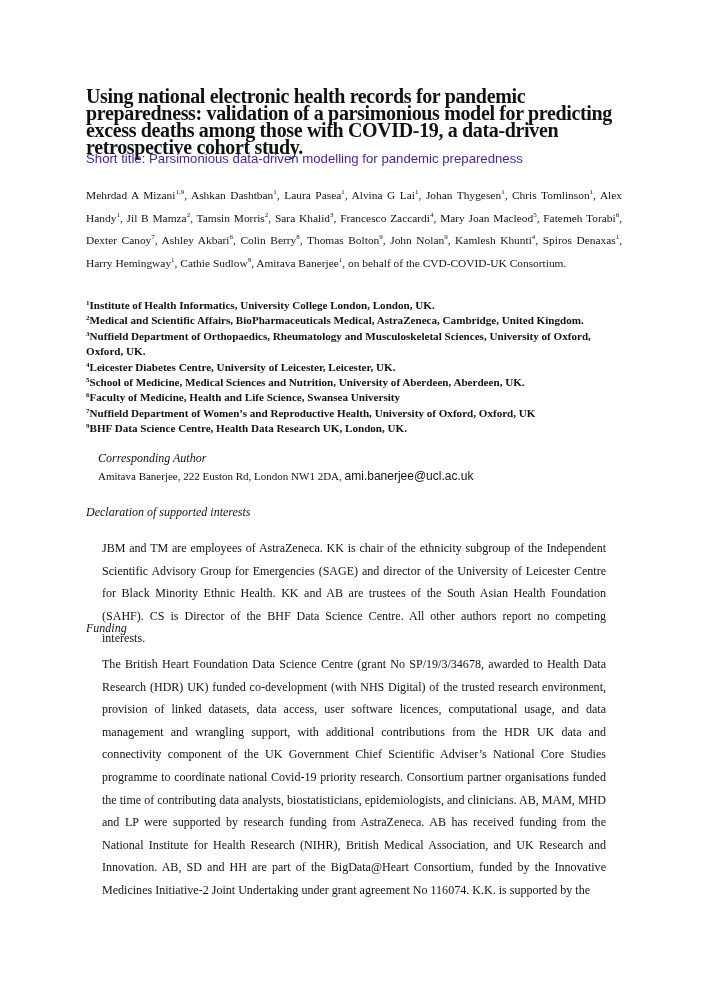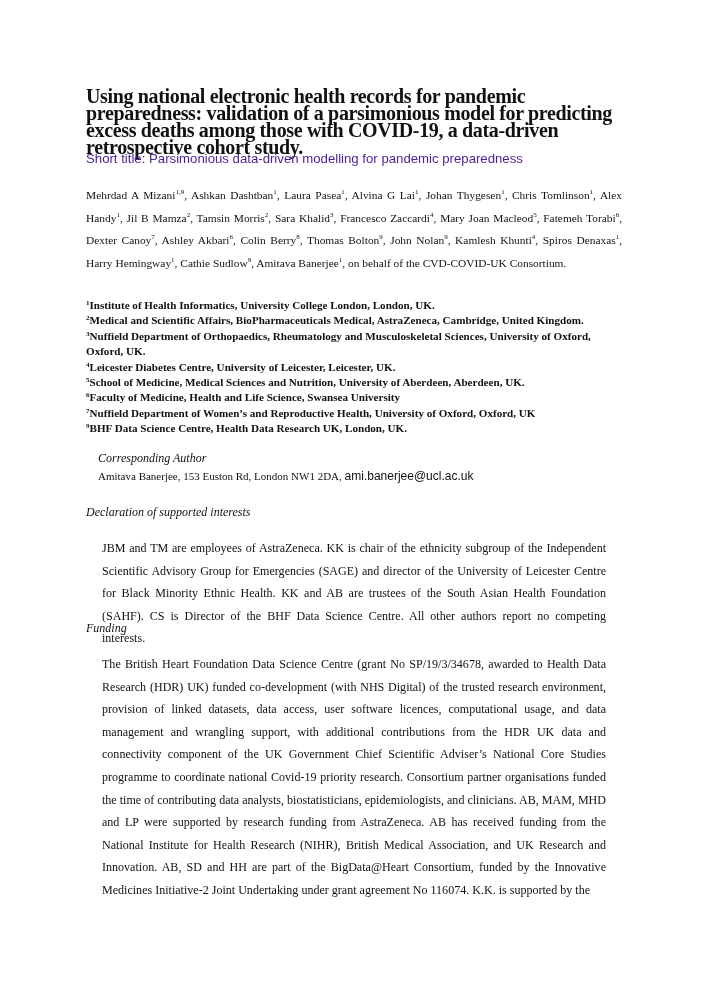--- a/index.html
+++ b/index.html
@@ -54,21 +54,21 @@
       <p class="affil"><sup>4</sup><span>Leicester Diabetes Centre, University of Leicester, Leicester, UK.</span></p>
       <p class="affil"><sup>5</sup><span>School of Medicine, Medical Sciences and Nutrition, University of Aberdeen, Aberdeen, UK.</span></p>
       <p class="affil"><sup>6</sup><span>Faculty of Medicine, Health and Life Science, Swansea University</span></p>
       <p class="affil"><sup>7</sup><span>Nuffield Department of Women’s and Reproductive Health, University of Oxford, Oxford, UK</span></p>
       <p class="affil"><sup>9</sup><span>BHF Data Science Centre, Health Data Research UK, London, UK.</span></p>
     </div>
 
   <div class="corr serif">
     <p class="section-heading">Corresponding Author</p>
     <div class="corr-line">
-      <span>Amitava Banerjee,  153 Euston Rd, London NW1 2DA, </span><span class="corr-email sans">ami.banerjee@ucl.ac.uk</span>
+      <span>Amitava Banerjee,  222 Euston Rd, London NW1 2DA, </span><span class="corr-email sans">ami.banerjee@ucl.ac.uk</span>
     </div>
   </div>
 
   <div class="competing serif">
     <p class="section-heading">Declaration of supported interests</p>
     <p class="body-text">JBM and TM are employees of AstraZeneca. KK is chair of the ethnicity subgroup of the Independent Scientific Advisory Group for Emergencies (SAGE) and director of the University of Leicester Centre for Black Minority Ethnic Health. KK and AB are trustees of the South Asian Health Foundation (SAHF). CS is Director of the BHF Data Science Centre. All other authors report no competing interests.</p>
   </div>
 
   <div class="funding serif">
     <p class="section-heading">Funding</p>

